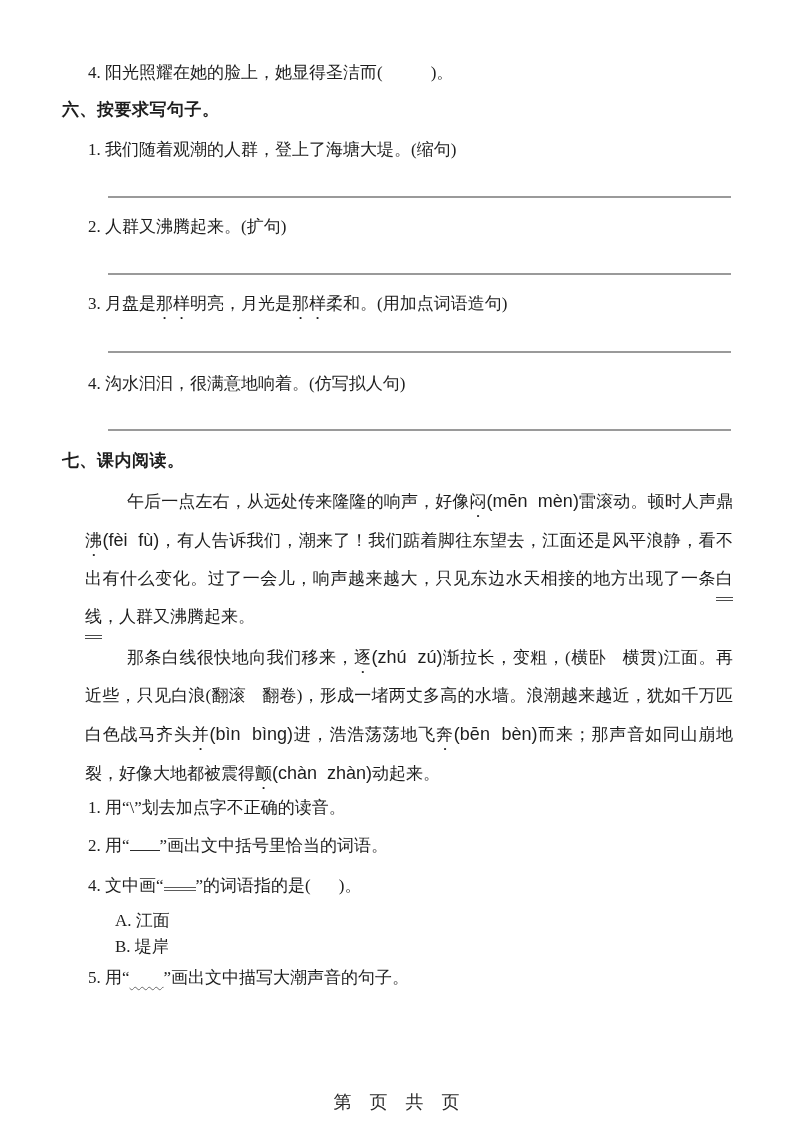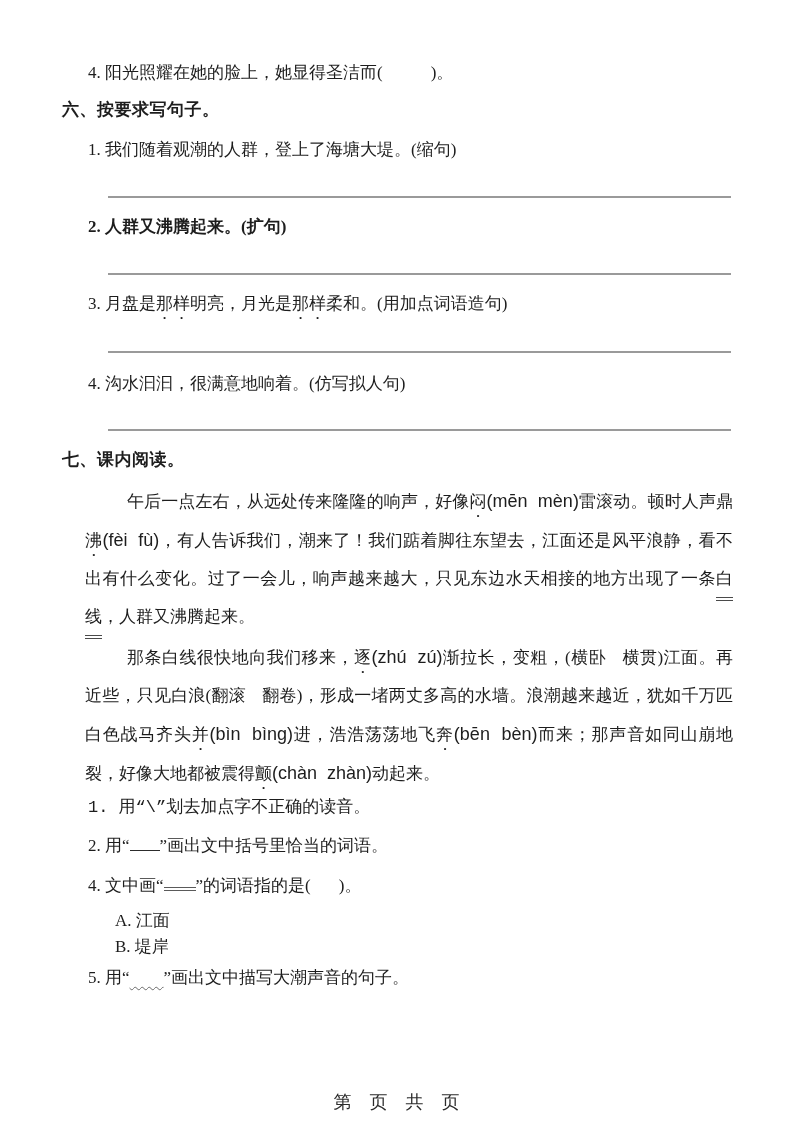--- a/index.html
+++ b/index.html
@@ -24,24 +24,24 @@
   .answer-line {
     height: 0;
     border-bottom: 2px solid #9a9a9a;
     margin-left: 46px;
     margin-right: 2px;
   }
   .al-1 { margin-top: 33px; }
   .al-2 { margin-top: 33px; }
   .al-3 { margin-top: 28px; }
   .al-4 { margin-top: 32px; }
-  .item-q2 { margin-top: 16px; font-weight: bold; }
+  .item-q2 { margin-top: 16px; }
   .item-q3 { margin-top: 16px; }
   .item-q4 { margin-top: 18px; }
-  .heading-7 { margin-top: 17px; font-family: Liberation Mono, monospace; }
+  .heading-7 { margin-top: 17px; }
   .passage {
     margin-left: 23px;
     line-height: 38px;
     text-align: justify;
     text-indent: 42px;
   }
   .passage-1 { margin-top: 8px; }
   .passage-2 { margin-top: 2px; }
   .dot-em {
     -webkit-text-emphasis: filled dot #1d1d1d;
@@ -52,21 +52,21 @@
   .dbl-underline {
     border-bottom: 4px double #4a4a4a;
     padding-bottom: 9px;
   }
   .py {
     font-family: "Liberation Sans", "DejaVu Sans", sans-serif;
     font-size: 18px;
     white-space: pre-wrap;
   }
   .rq { margin-left: 26px; line-height: 26px; }
-  .rq-1 { margin-top: 2px; font-family: Liberation Mono, monospace; }
+  .rq-1 { margin-top: 2px; }
   .rq-2 { margin-top: 12px; }
   .rq-3 { margin-top: 14px; }
   .rq-4 { margin-top: 9px; line-height: 37px; padding-left: 27px; text-indent: -27px; }
   .rq-5 { margin-top: 5px; }
   .options {
     margin-top: 9px;
     margin-left: 53px;
     display: flex;
     line-height: 26px;
     flex-direction: column;

